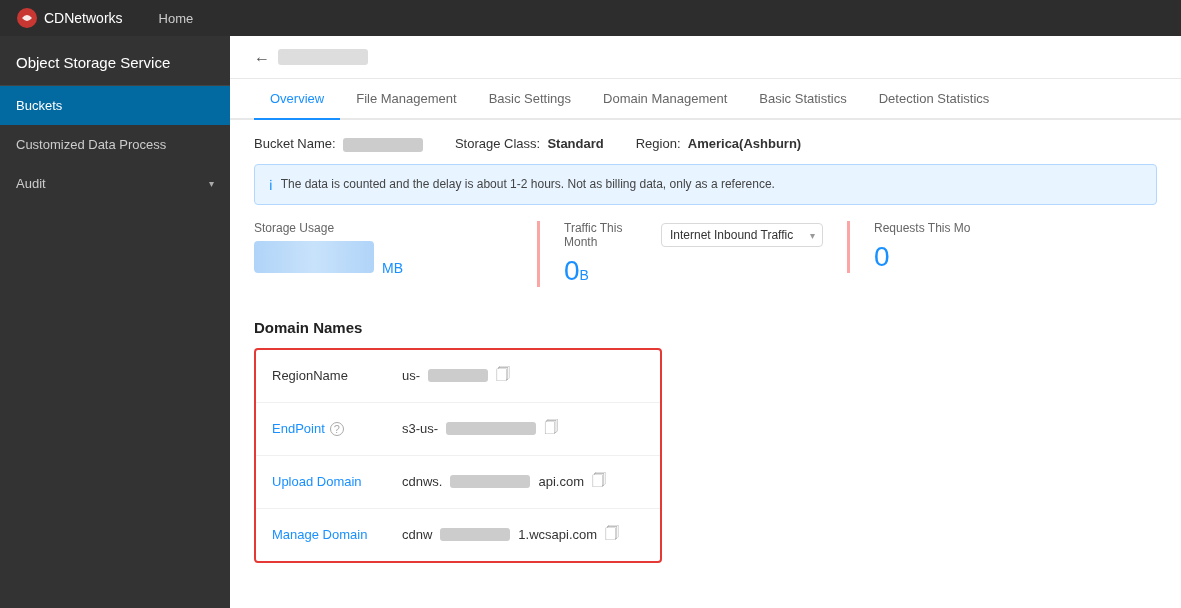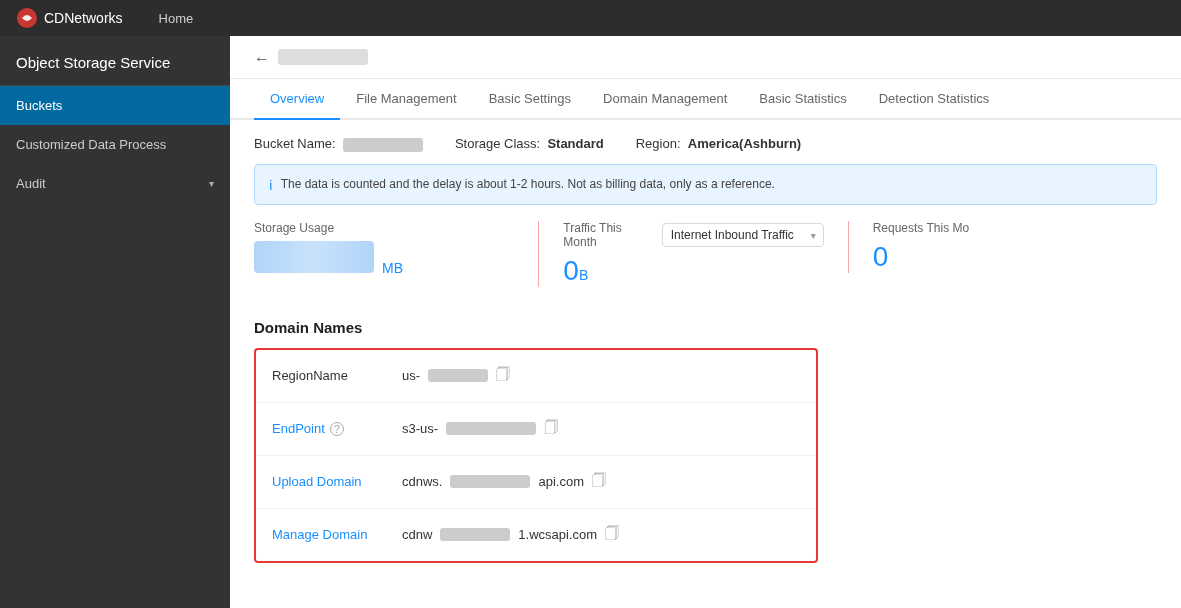--- a/index.html
+++ b/index.html
@@ -183,21 +183,21 @@
       display: flex;
       gap: 0;
       margin-bottom: 32px;
       align-items: flex-start;
     }
     .stat-block {
       flex: 1;
       padding-right: 24px;
     }
     .stat-block + .stat-block {
-      border-left: 1px solid #fca5a5;
+      border-left: 3px solid #fca5a5;
       padding-left: 24px;
     }
     .stat-label {
       font-size: 12px;
       color: #666;
       margin-bottom: 6px;
       display: flex;
       align-items: center;
       gap: 6px;
     }
@@ -251,21 +251,21 @@
     
     .section-title {
       font-size: 15px;
       font-weight: 700;
       color: #222;
       margin-bottom: 12px;
     }
     .domain-table {
       border: 2px solid #e53935;
       border-radius: 4px;
-      width: 564px;
+      width: 408px;
     }
     .domain-row {
       display: flex;
       align-items: center;
       padding: 14px 16px;
       border-bottom: 1px solid #f0f0f0;
     }
     .domain-row:last-child {
       border-bottom: none;
     }

